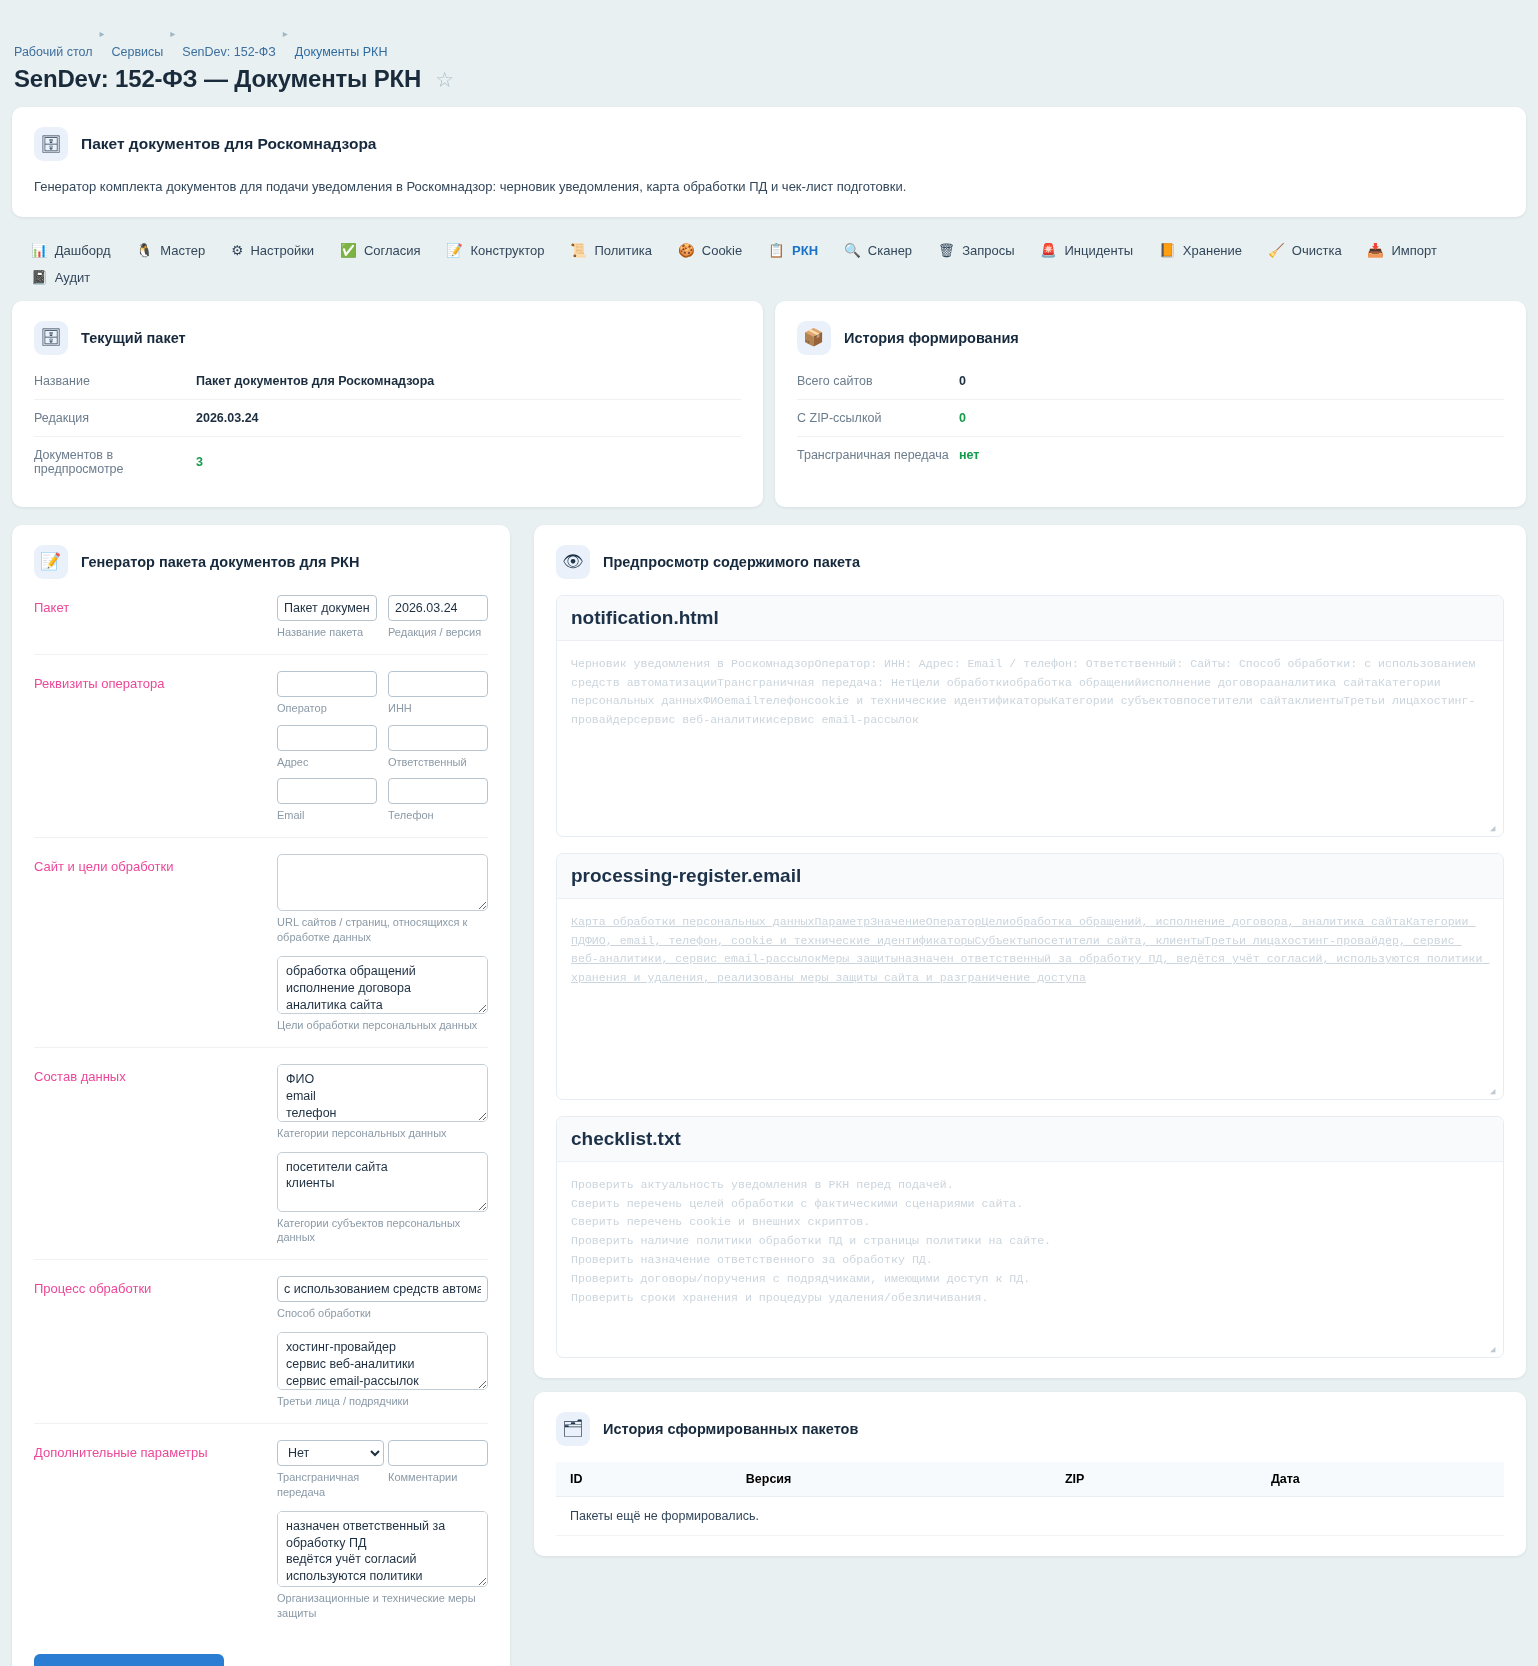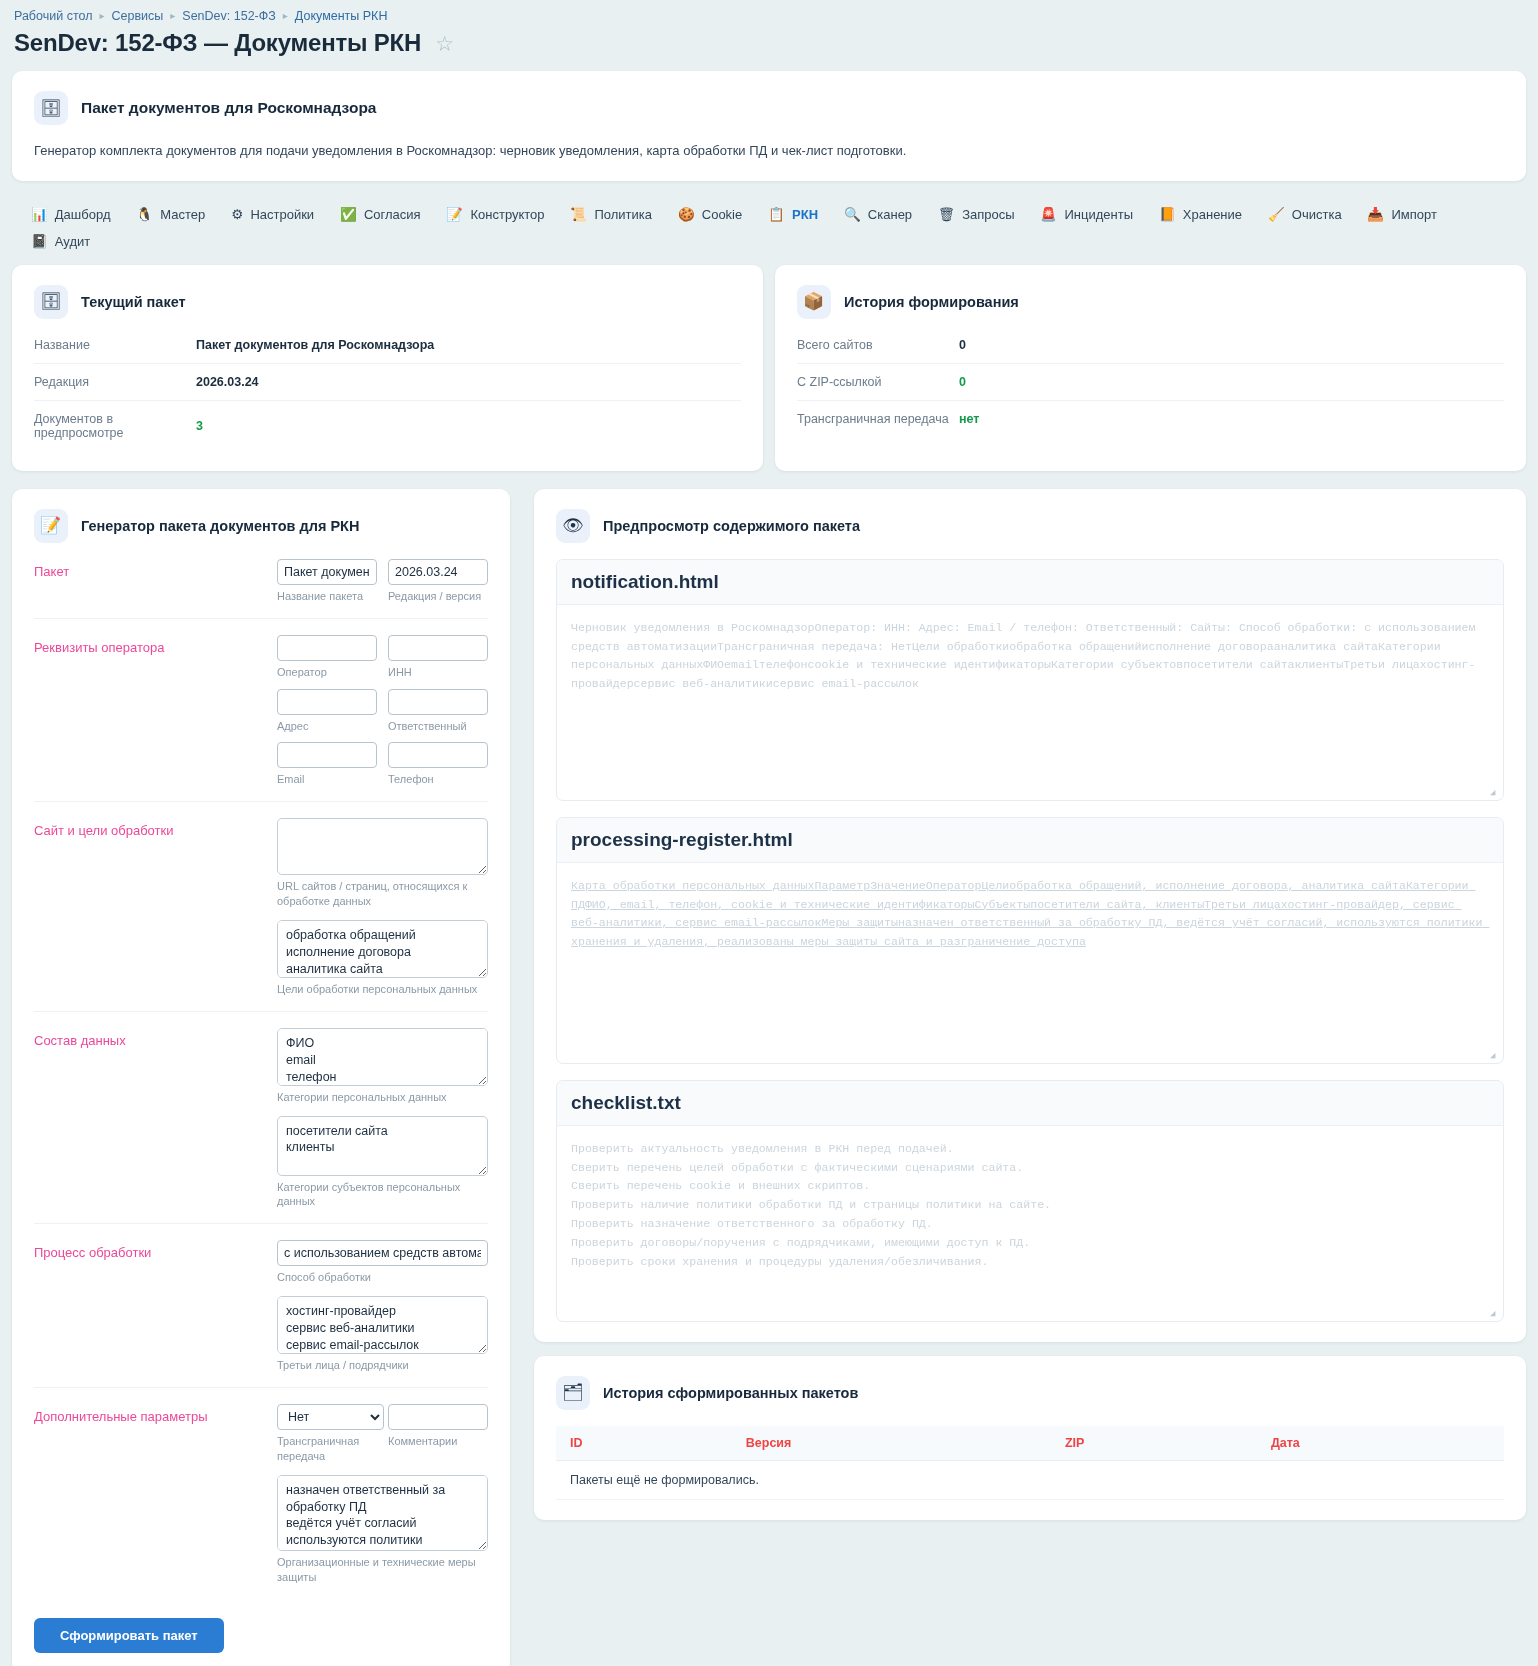--- a/index.html
+++ b/index.html
@@ -11,21 +11,21 @@
     color: #1f3347;
   }
   body { padding: 0 0 20px 0; }
 
   
   .breadcrumb {
     display: flex; align-items: center; gap: 7px;
     padding: 9px 14px 2px 14px;
     font-size: 12.5px;
   }
-  .crumb { color: #3d6f9e; }
+  .crumb { color: #3d6f9e; margin-top: 36px; }
   .crumb.last { color: #2f6ca3; }
   .crumb-sep {
     color: #9fb6c4; font-size: 10px; line-height: 1;
   }
   .page-title-row {
     display: flex; align-items: center; gap: 14px;
     padding: 4px 14px 14px 14px;
   }
   .page-title {
     font-size: 24px; font-weight: bold; color: #1a2b3c; letter-spacing: -0.2px;
@@ -180,21 +180,21 @@
     width: 10px; height: 10px; color: #bcc8d2; font-size: 9px;
     line-height: 10px;
   }
 
   
   table.hist {
     width: 100%; border-collapse: collapse; margin-top: 16px;
     font-size: 12.5px;
   }
   table.hist th {
-    text-align: left; font-weight: bold; color: #ef4444;
+    text-align: left; font-weight: bold; color: #000000;
     background: #f7fafc;
     padding: 10px 14px;
     border-bottom: 1px solid #e9eef3;
   }
   table.hist td {
     padding: 12px 14px; color: #33475b;
     border-bottom: 1px solid #f0f4f7;
   }
 </style>
 </head>
@@ -464,21 +464,21 @@
       <div class="card-head">
         <span class="ic-box">👁</span>
         <span class="card-title sm">Предпросмотр содержимого пакета</span>
       </div>
       <div id="preview-docs">
           <div class="doc">
             <div class="doc-head">notification.html</div>
             <div class="doc-body tall1">Черновик уведомления в РоскомнадзорОператор: ИНН: Адрес: Email / телефон: Ответственный: Сайты: Способ обработки: с использованием средств автоматизацииТрансграничная передача: НетЦели обработкиобработка обращенийисполнение договорааналитика сайтаКатегории персональных данныхФИОemailтелефонcookie и технические идентификаторыКатегории субъектовпосетители сайтаклиентыТретьи лицахостинг-провайдерсервис веб-аналитикисервис email-рассылок<span class="resize-corner">◢</span></div>
           </div>
           <div class="doc">
-            <div class="doc-head">processing-register.html</div>
+            <div class="doc-head">processing-register.email</div>
             <div class="doc-body tall2">Карта обработки персональных данныхПараметрЗначениеОператорЦелиобработка обращений, исполнение договора, аналитика сайтаКатегории ПДФИО, email, телефон, cookie и технические идентификаторыСубъектыпосетители сайта, клиентыТретьи лицахостинг-провайдер, сервис веб-аналитики, сервис email-рассылокМеры защитыназначен ответственный за обработку ПД, ведётся учёт согласий, используются политики хранения и удаления, реализованы меры защиты сайта и разграничение доступа<span class="resize-corner">◢</span></div>
           </div>
           <div class="doc">
             <div class="doc-head">checklist.txt</div>
             <div class="doc-body tall3">Проверить актуальность уведомления в РКН перед подачей.
 Сверить перечень целей обработки с фактическими сценариями сайта.
 Сверить перечень cookie и внешних скриптов.
 Проверить наличие политики обработки ПД и страницы политики на сайте.
 Проверить назначение ответственного за обработку ПД.
 Проверить договоры/поручения с подрядчиками, имеющими доступ к ПД.

